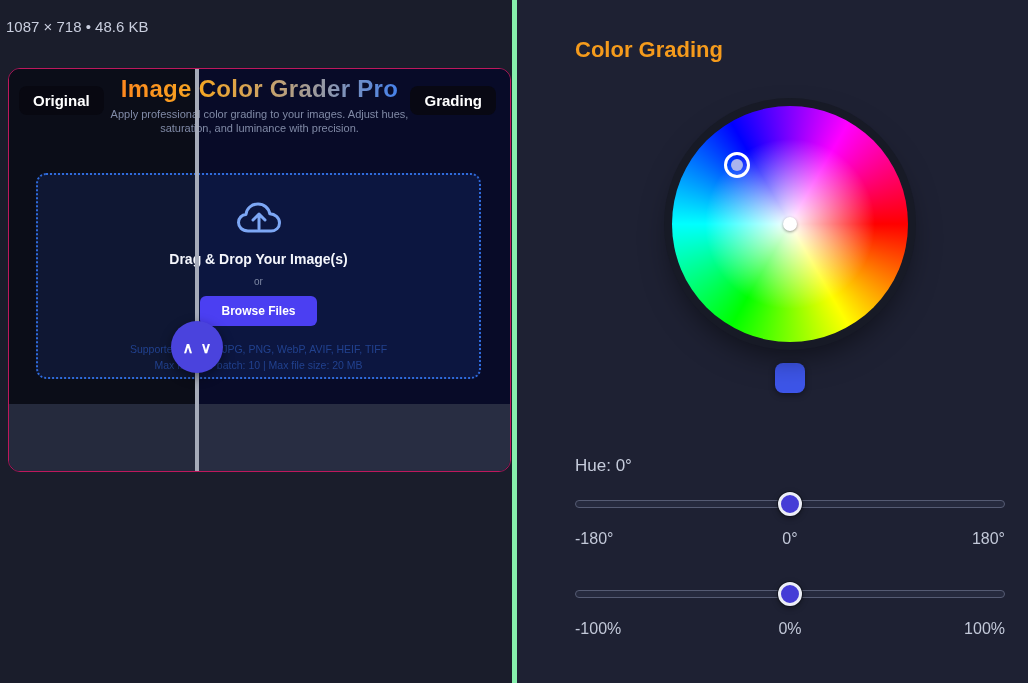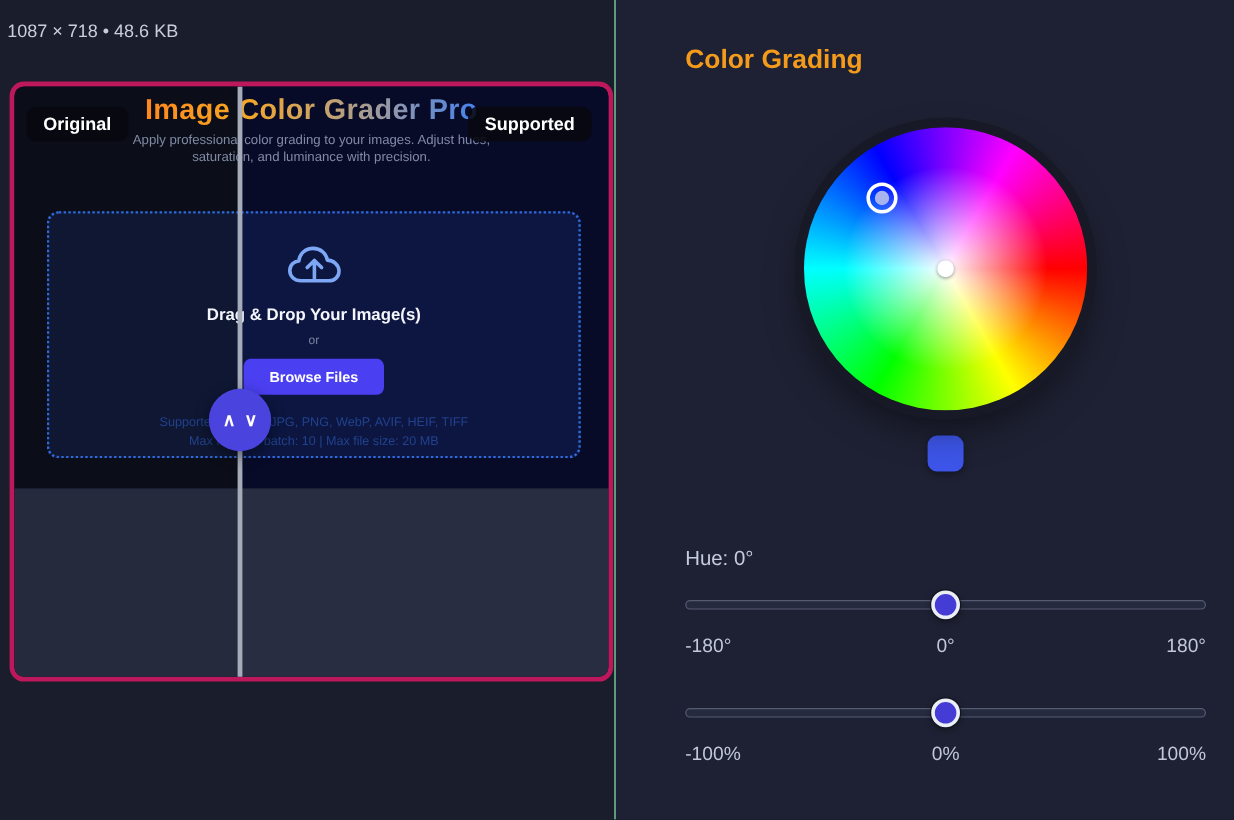--- a/index.html
+++ b/index.html
@@ -13,22 +13,22 @@
 
   
   .left-header {
     position:absolute; left:6px; top:18px; width:505px;
     display:flex; justify-content:space-between; align-items:baseline;
   }
   .page-title { font-size:21px; font-weight:bold; color:#f2f4fa; letter-spacing:.2px; }
   .image-meta { font-size:15px; color:#c9cede; }
 
   .preview-card {
-    position:absolute; left:8px; top:68px; width:503px; height:500px;
-    border:4px solid #be185d; border-radius:12px; overflow:hidden;
+    position:absolute; left:8px; top:68px; width:503px; height:404px;
+    border:1px solid #be185d; border-radius:12px; overflow:hidden;
     background:#080b28;
   }
   .half { position:absolute; top:0; height:335px; }
   .half.orig { left:0; width:188px; background:#0b0d18; }
   .half.enh  { left:188px; width:315px; background:#080b28; }
   .half-bottom { position:absolute; top:335px; height:219px; }
   .half-bottom.orig { left:0; width:188px; background:#252a3d; }
   .half-bottom.enh  { left:188px; width:315px; background:#282d42; }
 
   .badge {
@@ -77,21 +77,21 @@
     border-radius:50%; background:#4a43dd;
     box-shadow:0 4px 12px rgba(0,0,0,.45);
     display:flex; align-items:center; justify-content:center; gap:7px;
     color:#ffffff; font-size:15px; font-weight:bold; cursor:ew-resize;
   }
   .handle span { line-height:1; }
 
   
   .right-panel {
     position:absolute; left:512px; top:0; width:516px; height:683px;
-    background:#1e2133; border-left:1px solid #86efac;
+    background:#1e2133; border-left:5px solid #86efac;
     padding:36px 23px 0 58px;
   }
   .panel-title { font-size:22px; font-weight:bold; color:#f59b1c; line-height:28px; }
 
   .wheel-wrap { width:236px; margin:42px auto 0 auto; position:relative; }
   .color-wheel {
     width:236px; height:236px; border-radius:50%; cursor:crosshair;
     background:
       radial-gradient(closest-side, #ffffff 0%, rgba(255,255,255,0) 72%),
       conic-gradient(from 90deg, #ff0000, #ffff00, #00ff00, #00ffff, #0000ff, #ff00ff, #ff0000);
@@ -142,21 +142,21 @@
   <div class="image-meta">1087 × 718 • 48.6 KB</div>
 </div>
 
 <div class="preview-card">
   <div class="half orig"></div>
   <div class="half enh"></div>
   <div class="half-bottom orig"></div>
   <div class="half-bottom enh"></div>
 
   <div class="badge orig">Original</div>
-  <div class="badge enh">Supported</div>
+  <div class="badge enh">Grading</div>
 
   <div class="app-title">Image Color Grader Pro</div>
   <div class="app-subtitle">
     <div>Apply professional color grading to your images. Adjust hues,</div>
     <div>saturation, and luminance with precision.</div>
   </div>
 
   <div class="dropzone">
     <svg width="46" height="40" viewBox="0 0 46 40" fill="none">
       <path d="M12 32 C6 32 2.5 28 2.5 23.5 C2.5 19 6 15.7 10 15.5 C10.5 9.5 15.5 5 22 5 C28 5 32.8 9 33.8 14.8 C38.8 15 43.5 18.5 43.5 24 C43.5 28.6 39.8 32 35 32 Z" stroke="#7da7f5" stroke-width="3" stroke-linejoin="round"></path>

